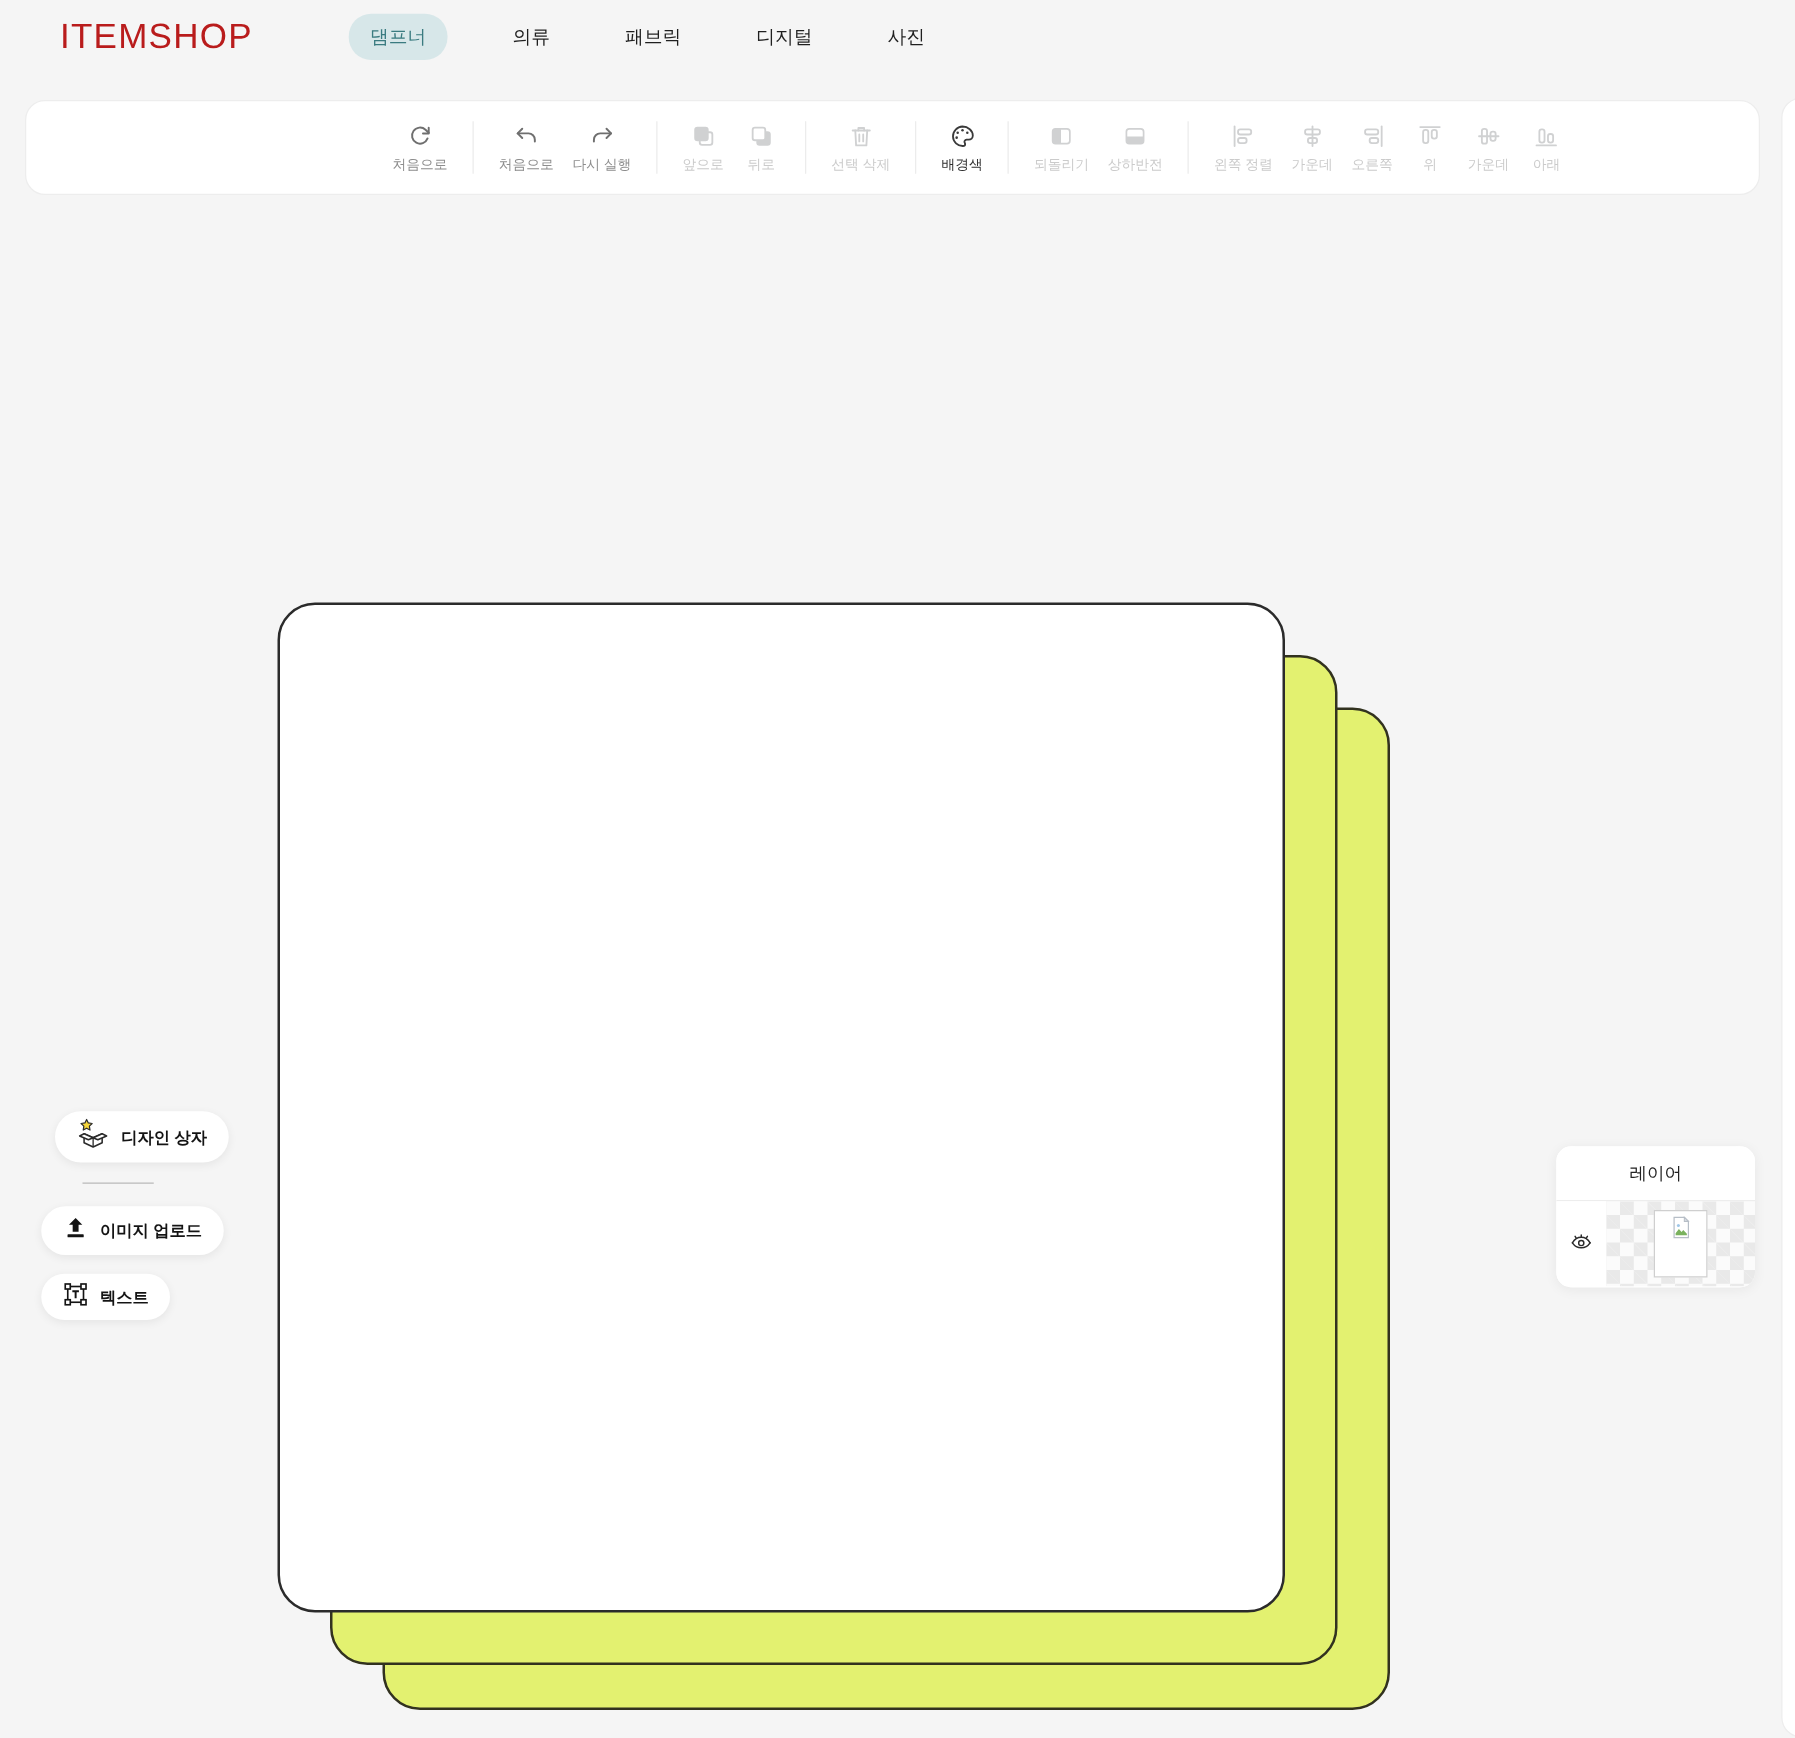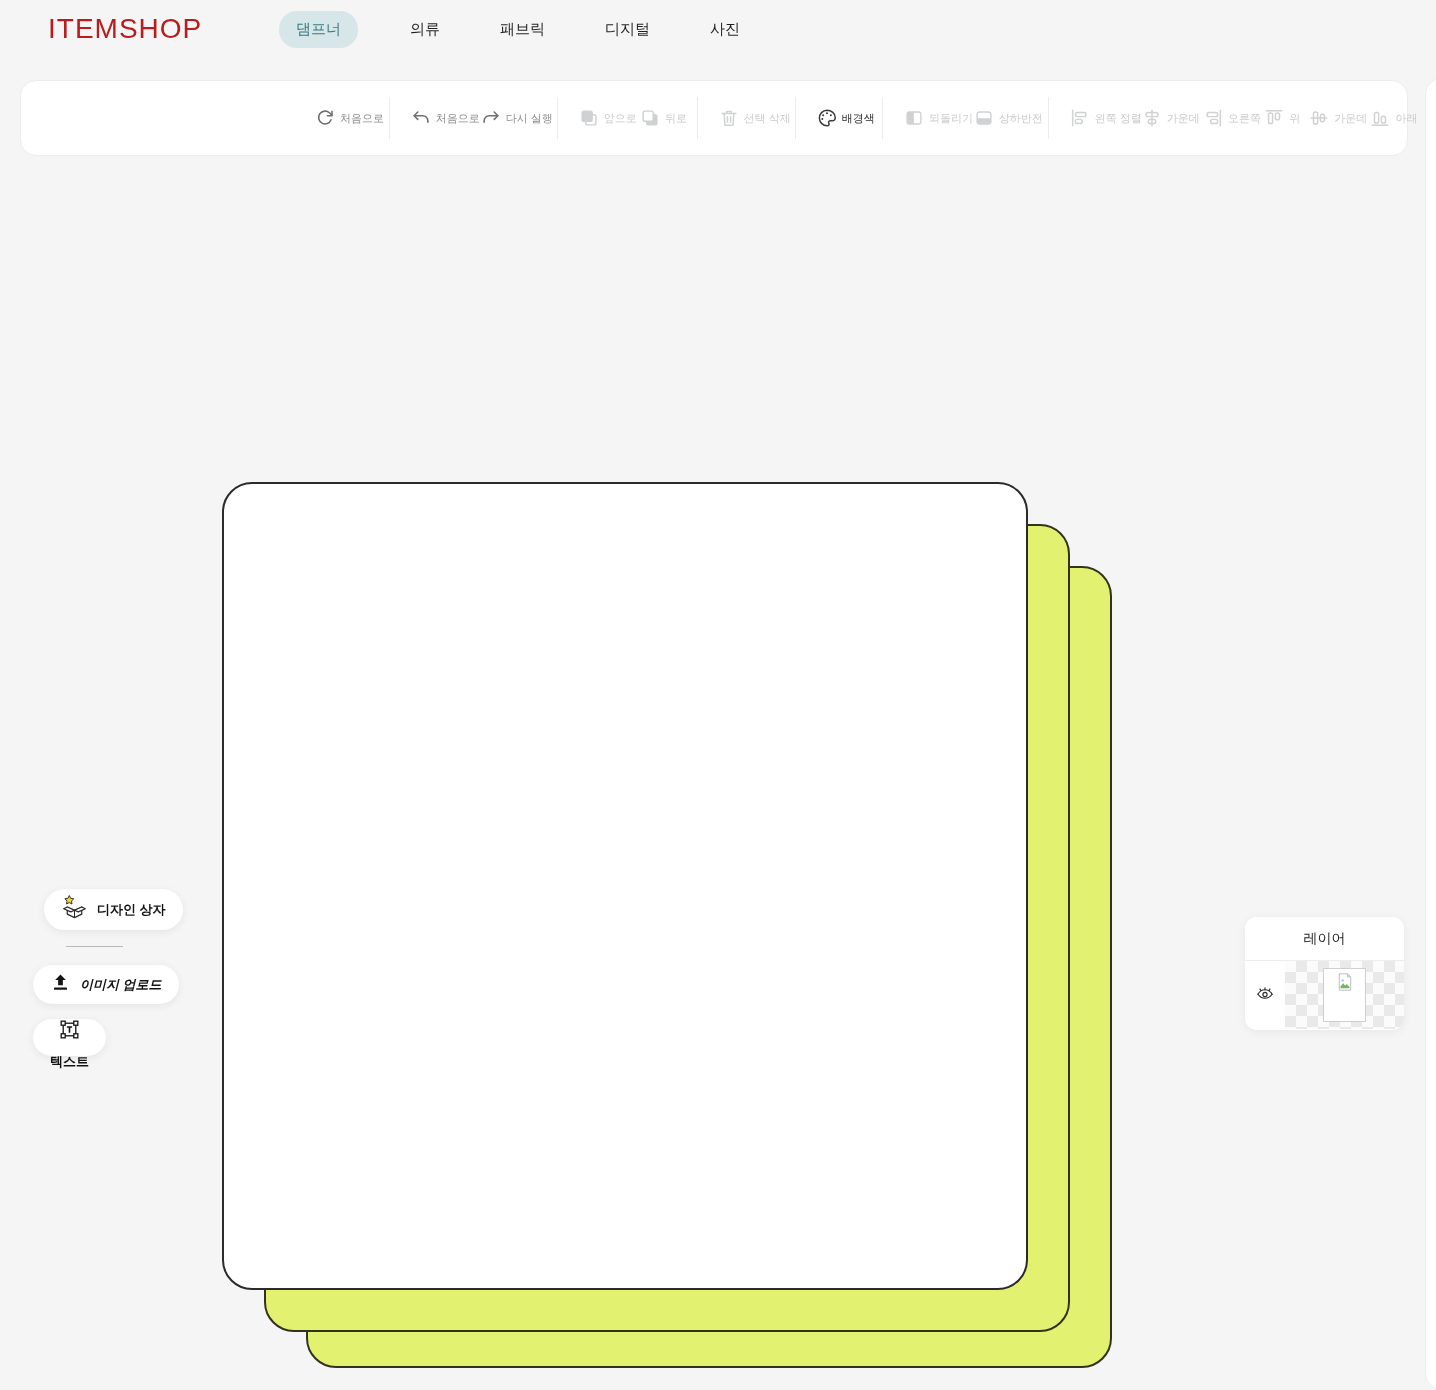--- a/index.html
+++ b/index.html
@@ -22,21 +22,21 @@
   }
   .nav-item.active{background:#d7e7e9;color:#3a7b80;padding:9px 17px;}
   
   .toolbar{
     position:absolute;left:20px;top:80px;width:1388px;height:76px;
     background:#ffffff;border:1px solid #ededed;border-radius:16px;
     box-sizing:border-box;display:flex;align-items:center;
     padding-left:293px;gap:15px;
   }
   .tb-item{
-    display:flex;flex-direction:row;align-items:center;gap:4px;
+    display:flex;flex-direction:column;align-items:center;gap:4px;
     color:#6f6f6f;cursor:pointer;min-width:30px;
   }
   .tb-item .tb-label{font-size:11px;color:#8d8d8d;white-space:nowrap;}
   .tb-item.disabled{color:#d0d1d2;cursor:default;}
   .tb-item.disabled .tb-label{color:#cbcbcb;}
   .tb-item.strong{color:#3a3a3a;}
   .tb-item.strong .tb-label{color:#2e2e2e;}
   .tb-item svg{width:22px;height:22px;display:block;}
   .tb-divider{width:1px;height:42px;background:#ececec;margin:0 5px;flex:none;}
   
@@ -50,22 +50,22 @@
   .sheet-middle{left:264px;top:524px;width:806px;height:808px;background:#e3f170;border:2px solid #32321f;}
   .sheet-top{left:222px;top:482px;width:806px;height:808px;background:#ffffff;border:2px solid #2b2b2b;}
   
   .side-btn{
     position:absolute;display:flex;align-items:center;gap:9px;
     background:#ffffff;border-radius:22px;padding:0 17px;
     box-shadow:0 2px 8px rgba(0,0,0,0.07);cursor:pointer;
   }
   .side-btn .side-label{font-size:13px;font-weight:700;color:#141414;white-space:nowrap;}
   .btn-design{left:44px;top:889px;height:41px;}
-  .btn-upload{left:33px;top:965px;height:39px;font-style:italic;}
-  .btn-text{left:33px;top:1019px;height:37px;flex-direction:column;}
+  .btn-upload{left:33px;top:965px;height:39px;}
+  .btn-text{left:33px;top:1019px;height:37px;}
   .side-divider{position:absolute;left:66px;top:946px;width:57px;height:1px;background:#b9b9b9;}
   
   .layers-panel{
     position:absolute;left:1245px;top:917px;width:159px;height:113px;
     background:#ffffff;border-radius:12px;overflow:hidden;
     box-shadow:0 2px 10px rgba(0,0,0,0.06);
   }
   .layers-header{
     height:44px;display:flex;align-items:center;justify-content:center;
     font-size:14px;font-weight:400;color:#222;border-bottom:1px solid #ededed;

